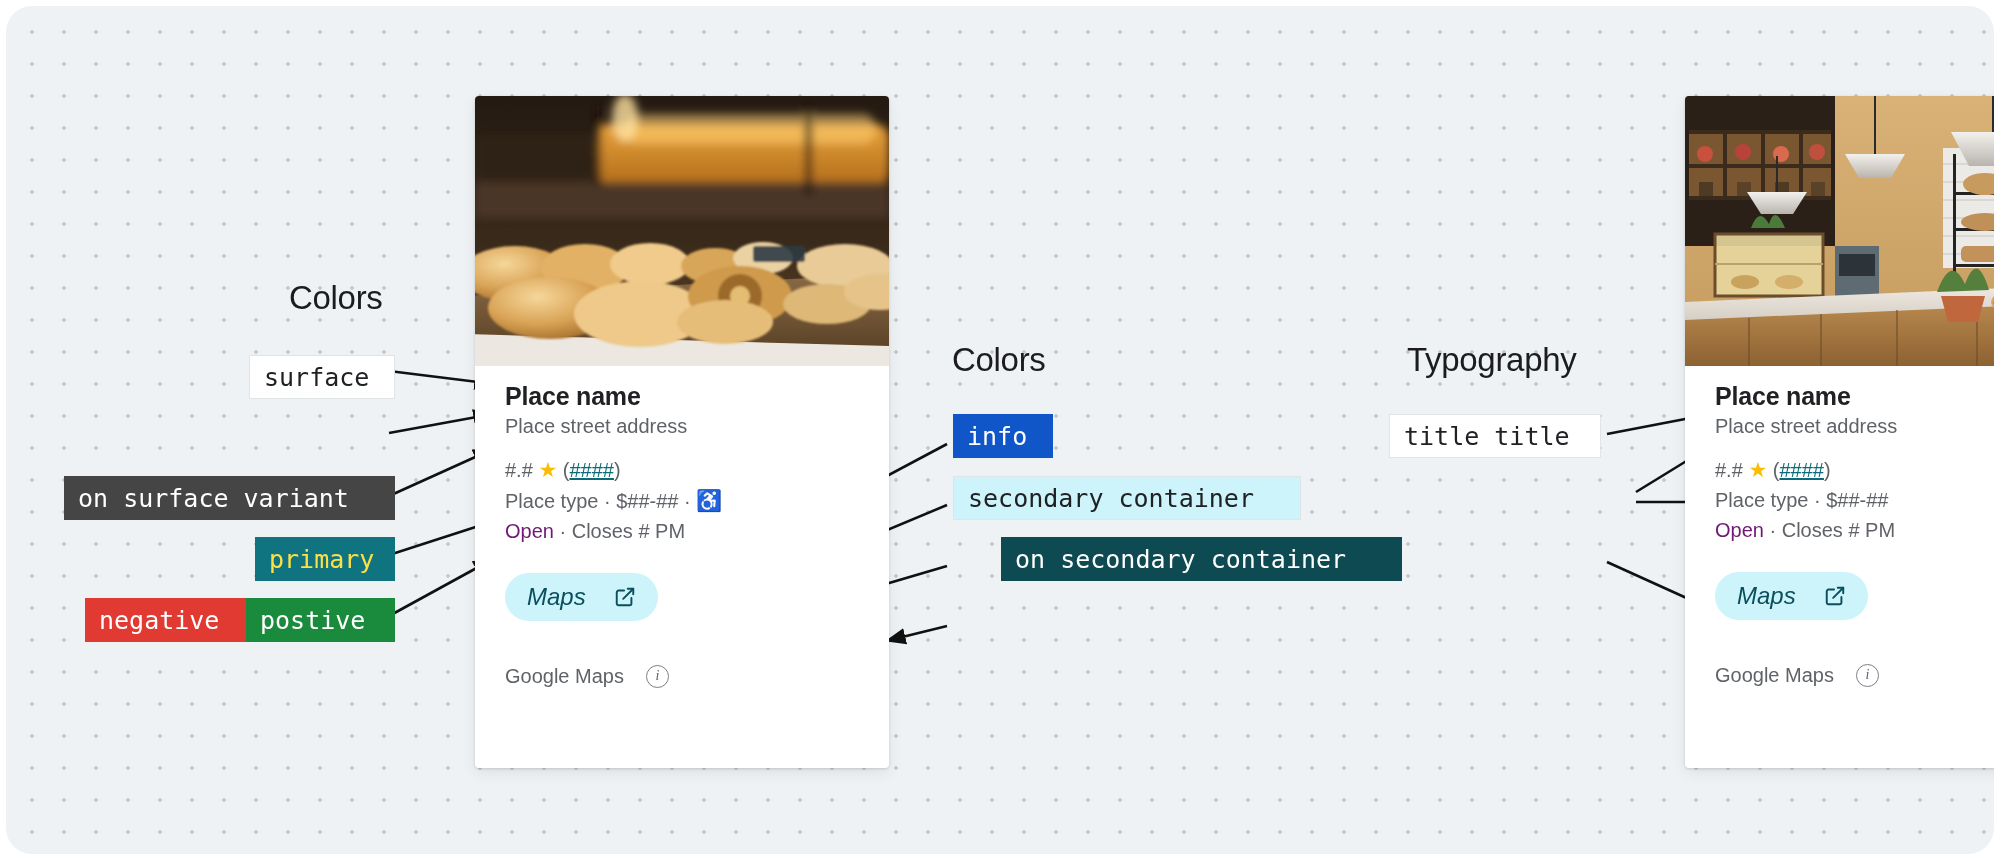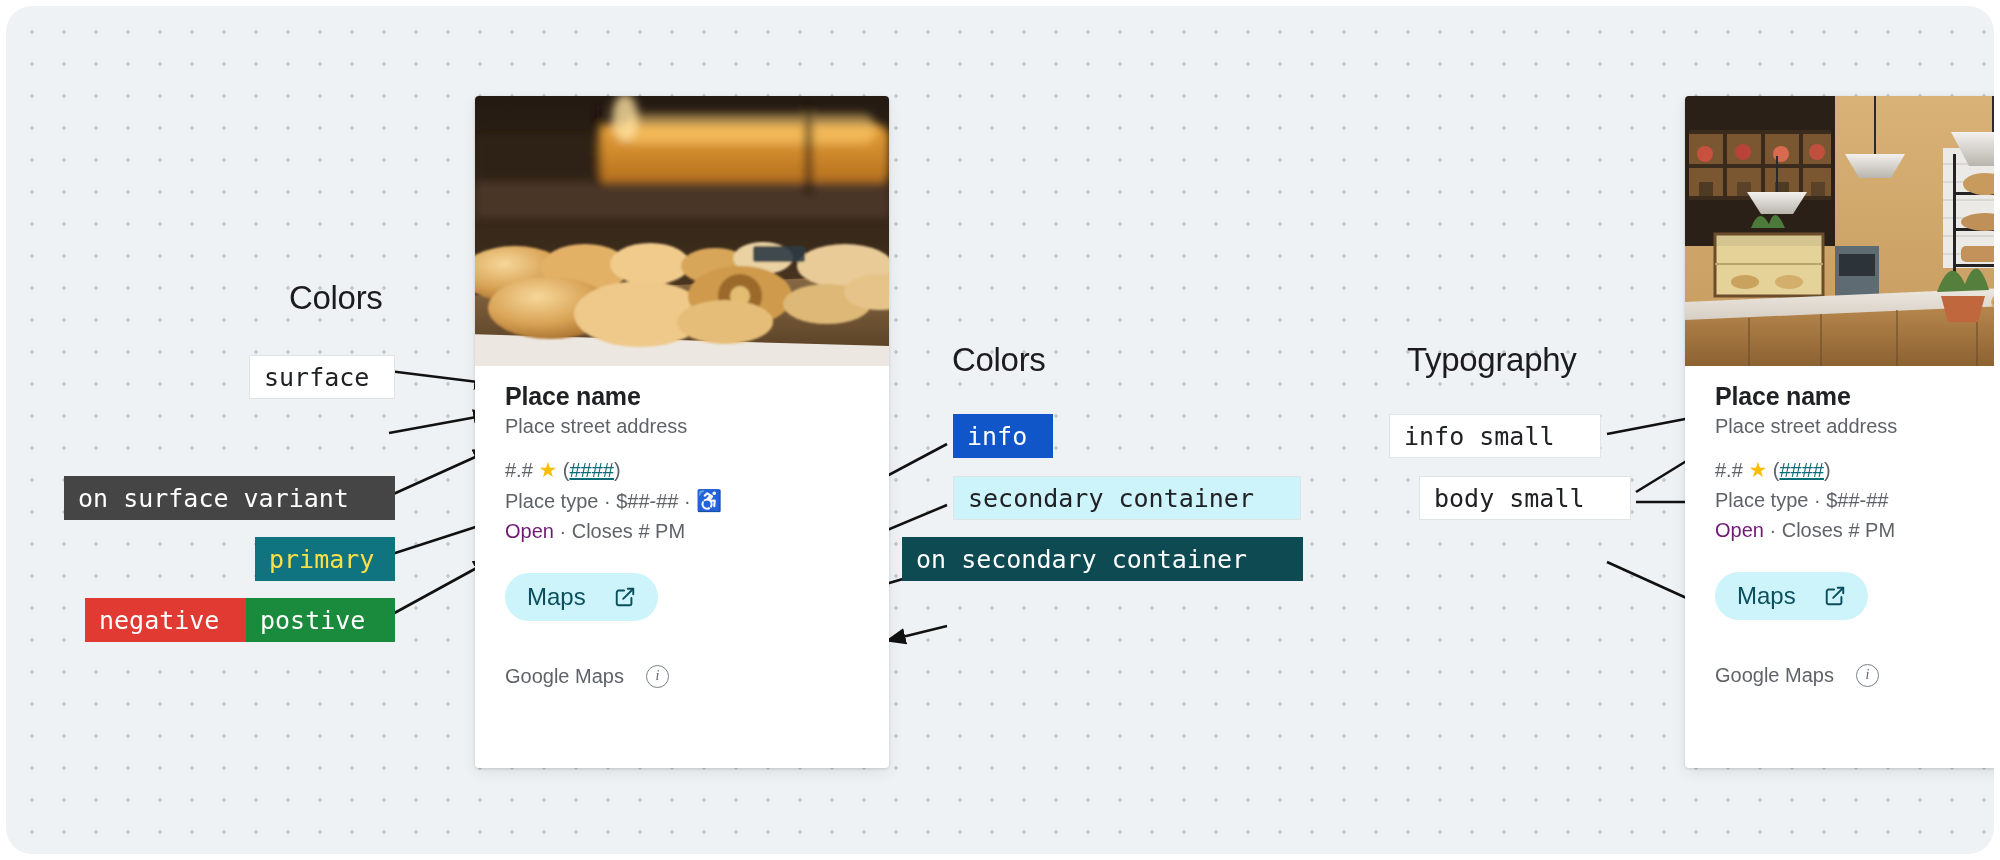--- a/index.html
+++ b/index.html
@@ -83,21 +83,21 @@
   }
   .open { color: #701a75; }
   .a11y { color: #1a73e8; font-size: 21px; }
 
   .maps-btn {
     display: inline-flex; align-items: center; gap: 28px;
     background: #cdf3fb; color: #0a4f5c;
     border: none; border-radius: 24px;
     height: 48px; padding: 0 22px;
     font-size: 24px; font-family: "Liberation Sans", sans-serif;
-    cursor: pointer; white-space: nowrap;
+    cursor: pointer; white-space: nowrap; font-style: italic;
   }
   .card-footer {
     display: flex; align-items: center; gap: 22px;
     font-size: 20px; color: #5f6368;
   }
   .info-circle {
     width: 21px; height: 21px; border-radius: 50%;
     border: 1.6px solid #7a7f85; color: #5f6368;
     font-size: 14px; line-height: 19px; text-align: center;
     font-family: "Liberation Serif", serif; font-style: italic;
@@ -170,29 +170,26 @@
     <div class="chip" style="left:240px; top:592px; width:149px; background:#1a8a3c; color:#ffffff;">
       <span>postive</span>
     </div>
 
     <div class="chip" style="left:947px; top:408px; width:100px; background:#1156c8; color:#ffffff;">
       <span>info</span>
     </div>
     <div class="chip bordered" style="left:947px; top:470px; width:348px; background:#cdf3fb; color:#202124;">
       <span>secondary container</span>
     </div>
-    <div class="chip" style="left:896px; top:531px; width:401px; background:#0d4a52; color:#ffffff;">
+    <div class="chip" style="left:995px; top:531px; width:401px; background:#0d4a52; color:#ffffff;">
       <span>on secondary container</span>
     </div>
 
     <div class="chip bordered" style="left:1383px; top:408px; width:212px; background:#ffffff; color:#202124;">
-      <span>info small</span>
-    </div>
-    <div class="chip bordered" style="left:1413px; top:470px; width:212px; background:#ffffff; color:#202124;">
-      <span>body small</span>
+      <span>title title</span>
     </div>
 
     <div class="card" style="left:469px; top:90px; width:414px; height:672px;">
 
       <div class="card-photo" style="height:270px;">
         <svg width="414" height="270" viewBox="0 0 414 270" preserveAspectRatio="none">
           <defs>
             <linearGradient id="bgTop" x1="0" y1="0" x2="0" y2="1">
               <stop offset="0%" stop-color="#241a12"></stop>
               <stop offset="55%" stop-color="#3a2a1a"></stop>

